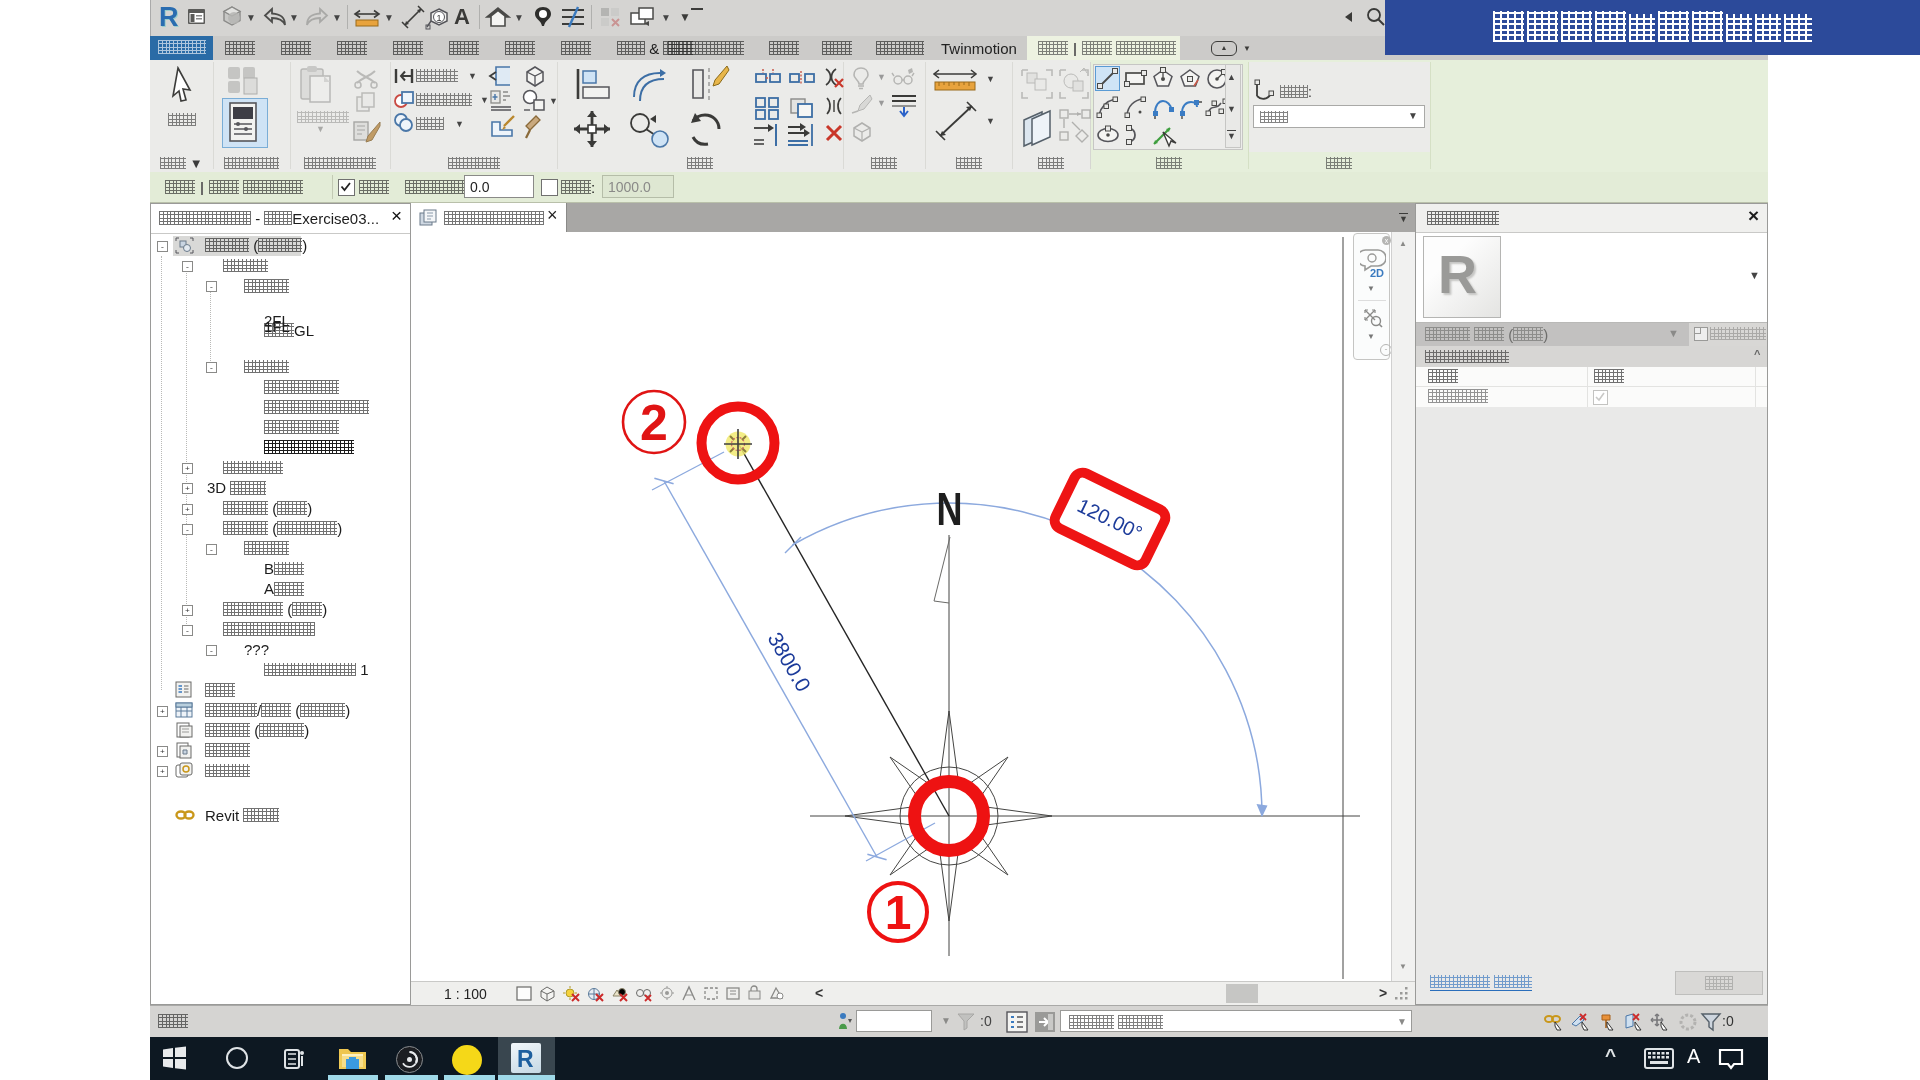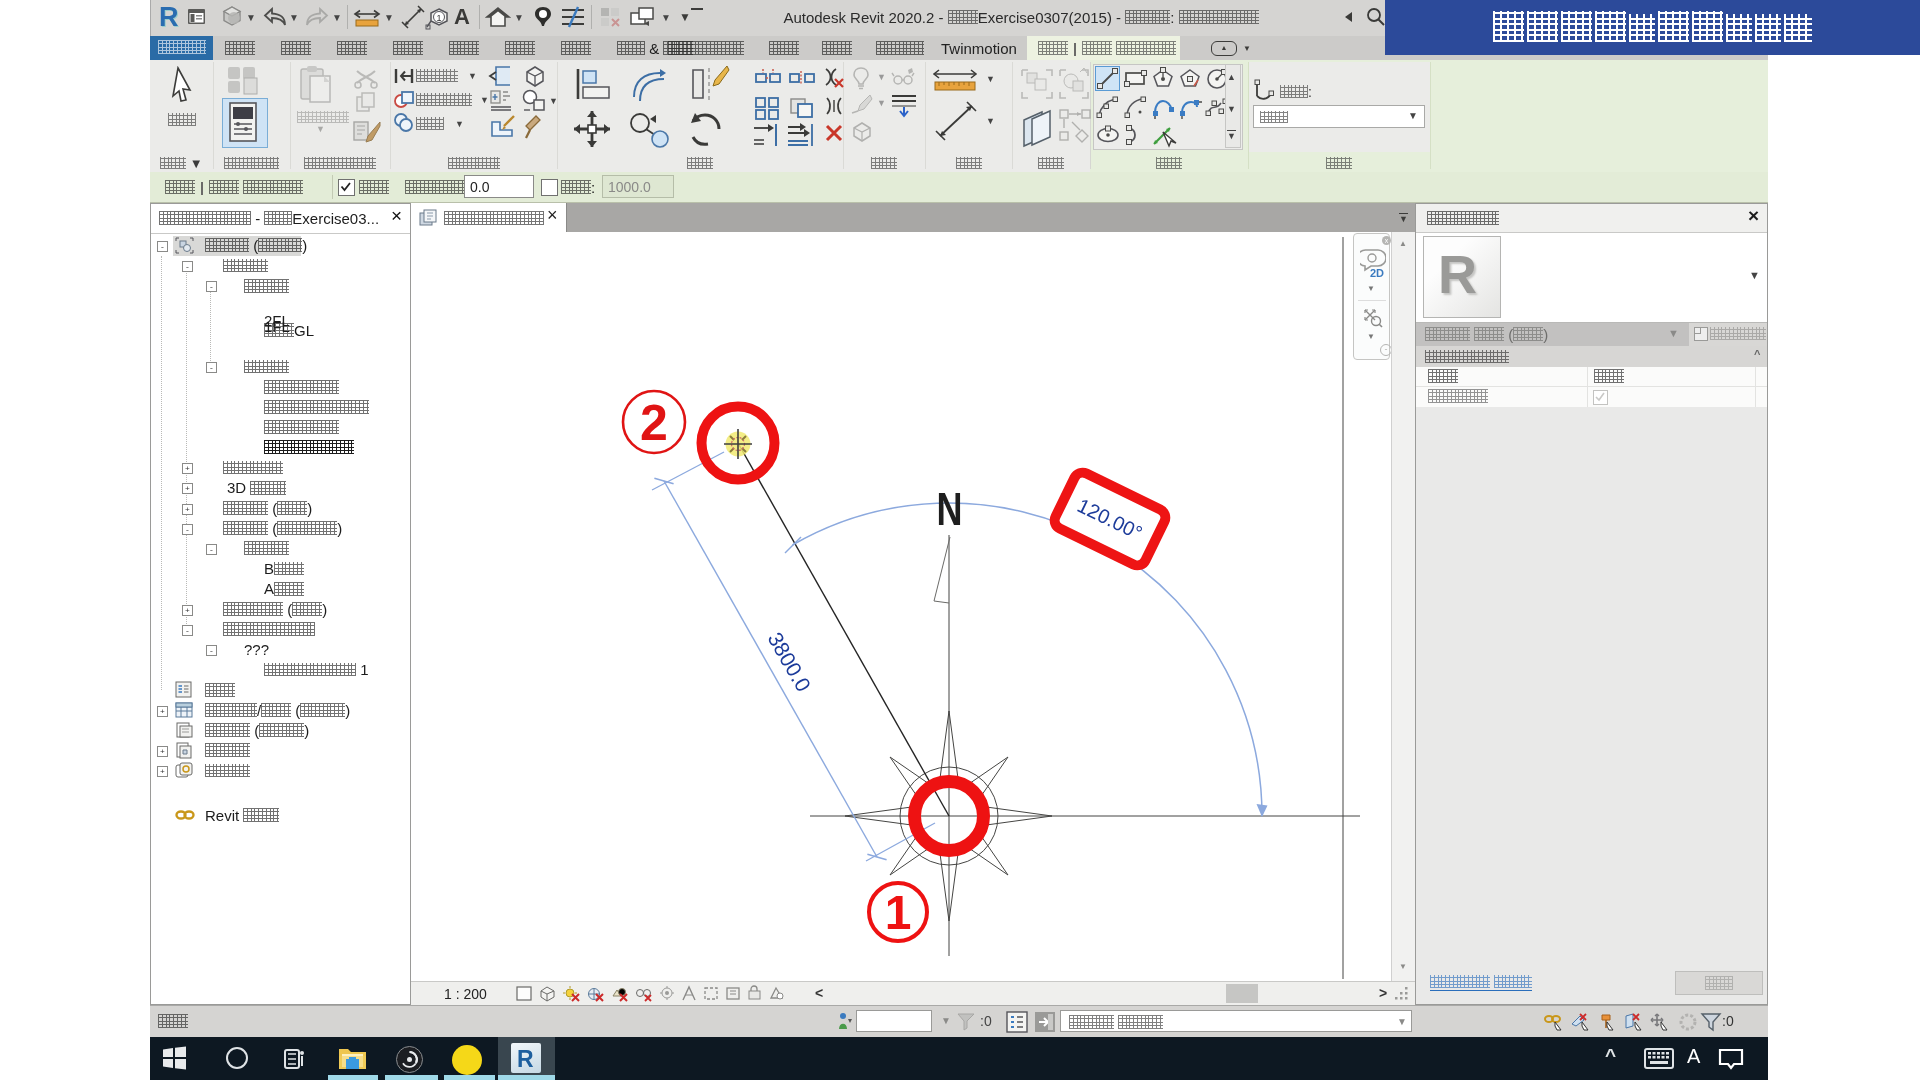--- a/index.html
+++ b/index.html
@@ -76,21 +76,20 @@
       <path d="M14 14 21 21M21 14 14 21" stroke="#c06060" stroke-width="2"></path>
     </svg>
  <svg class="a" style="left:478px;top:5px" width="28" height="24">
       <rect x="2" y="8" width="14" height="11" fill="#fff" stroke="#4a4a48" stroke-width="1.5"></rect>
       <rect x="10" y="3" width="14" height="11" fill="#fff" stroke="#4a4a48" stroke-width="1.5"></rect>
       <path d="M20 16 20 21 15 18.5Z" fill="#4a4a48"></path>
     </svg>
  <div class="a" style="left:510px;top:12px;color:#444;font-size:10px">▼</div>
  <div class="a" style="left:528px;top:10px;color:#3c3c3a;font-size:12px">▼</div>
  <div class="a" style="left:540px;top:8px;width:12px;height:1.6px;background:#3c3c3a"></div>
- <div class="a" style="left:590px;top:9px;font-size:15px;color:#2b2b2b;width:560px;text-align:center;white-space:nowrap">Autodesk Revit 2020.2 - <span class="j" style="width:30px"></span>Exercise0307(2015) - <span class="j" style="width:45px"></span>: <span class="j" style="width:80px"></span></div>
  <div class="a" style="left:1194px;top:12px;width:0;height:0;border-top:5px solid transparent;border-bottom:5px solid transparent;border-right:7px solid #3a3a38"></div>
  <svg class="a" style="left:1214px;top:6px" width="22" height="22">
       <circle cx="9" cy="9" r="6" fill="none" stroke="#3a3a38" stroke-width="1.8"></circle>
       <path d="M13.5 13.5 19 19" stroke="#3a3a38" stroke-width="2"></path>
     </svg>
 </div>
 <div class="a" id="tabrow" style="left:150px;top:36px;width:1618px;height:24px;background:#cccbc9;font-size:15px;color:#1c1c1c">
  <div class="a" style="left:0;top:0;width:63px;height:24px;background:#2a6ba6;color:#fff;text-align:center;padding-top:3px;box-sizing:border-box"><span class="j" style="width:48px"></span></div>
  <div class="a" style="left:75px;top:4px"><span class="j" style="width:30px"></span></div>
  <div class="a" style="left:131px;top:4px"><span class="j" style="width:30px"></span></div>
@@ -533,21 +532,21 @@
       <div style="position:absolute;left:0;top:223.2px;width:259px;height:20px">
         <div style="position:absolute;left:31px;top:0">
           <span style="position:absolute;left:0;top:5px;width:9px;height:9px;border:1px solid #8a8a88;background:#fff;font:8px/9px 'Liberation Mono';text-align:center;color:#333">+</span>
         </div>
         <div style="position:absolute;left:72px;top:1px;white-space:nowrap"><span class="j" style="width:60px"></span></div>
       </div>
       <div style="position:absolute;left:0;top:243.4px;width:259px;height:20px">
         <div style="position:absolute;left:31px;top:0">
           <span style="position:absolute;left:0;top:5px;width:9px;height:9px;border:1px solid #8a8a88;background:#fff;font:8px/9px 'Liberation Mono';text-align:center;color:#333">+</span>
         </div>
-        <div style="position:absolute;left:76px;top:1px;white-space:nowrap">3D <span class="j" style="width:36px"></span></div>
+        <div style="position:absolute;left:56px;top:1px;white-space:nowrap">3D <span class="j" style="width:36px"></span></div>
       </div>
       <div style="position:absolute;left:0;top:263.6px;width:259px;height:20px">
         <div style="position:absolute;left:31px;top:0">
           <span style="position:absolute;left:0;top:5px;width:9px;height:9px;border:1px solid #8a8a88;background:#fff;font:8px/9px 'Liberation Mono';text-align:center;color:#333">+</span>
         </div>
         <div style="position:absolute;left:72px;top:1px;white-space:nowrap"><span class="j" style="width:45px"></span> (<span class="j" style="width:30px"></span>)</div>
       </div>
       <div style="position:absolute;left:0;top:283.8px;width:259px;height:20px">
         <div style="position:absolute;left:31px;top:0">
           <span style="position:absolute;left:0;top:5px;width:9px;height:9px;border:1px solid #8a8a88;background:#fff;font:8px/9px 'Liberation Mono';text-align:center;color:#333">-</span>
@@ -730,21 +729,21 @@
       </svg>
  <div class="a" style="left:13px;top:98px;color:#777;font-size:8px">▼</div>
  <div class="a" style="left:26px;top:110px;width:10px;height:10px;border-radius:50%;border:1px solid #b5b5b3;color:#b5b5b3;font-size:9px;line-height:8px;text-align:center">-</div>
 </div>
 </div>
 <div class="a" id="vscroll" style="left:1391px;top:232px;width:24px;height:749px;background:#f1f1f0;border-left:1px solid #d0d0d0;box-sizing:border-box">
  <div class="a" style="left:7px;top:7px;color:#8a8a88;font-size:8px">▲</div>
  <div class="a" style="left:7px;top:730px;color:#8a8a88;font-size:8px">▼</div>
 </div>
 <div class="a" id="vcb" style="left:411px;top:981px;width:1004px;height:24px;background:#efefed;border-top:1px solid #c9c9c7;box-sizing:border-box">
- <div class="a" style="left:33px;top:4px;font-size:14px;color:#222">1 : 200</div>
+ <div class="a" style="left:33px;top:4px;font-size:14px;color:#222">1 : 100</div>
  <svg class="a" style="left:104px;top:3px" width="300" height="18">
   <rect x="2" y="2" width="14" height="13" fill="#fdfdfc" stroke="#6a6a68" stroke-width="1.2"></rect>
   <g transform="translate(24,0)">
         <path d="M2 6 8 2 15 6 15 12 8 16 2 12Z" fill="#f4f4f2" stroke="#6a6a68"></path>
         <path d="M2 6 8 9 15 6M8 9 8 16" stroke="#6a6a68" fill="none"></path>
       </g>
   <g transform="translate(48,0)">
         <circle cx="7" cy="8" r="4" fill="#f5d23a" stroke="#b09a2a"></circle>
         <path d="M7 1 7 3M7 13 7 15M0 8 2 8M12 8 14 8" stroke="#b09a2a"></path>
         <path d="M9 9 16 16M16 9 9 16" stroke="#cc2a2a" stroke-width="2"></path>

